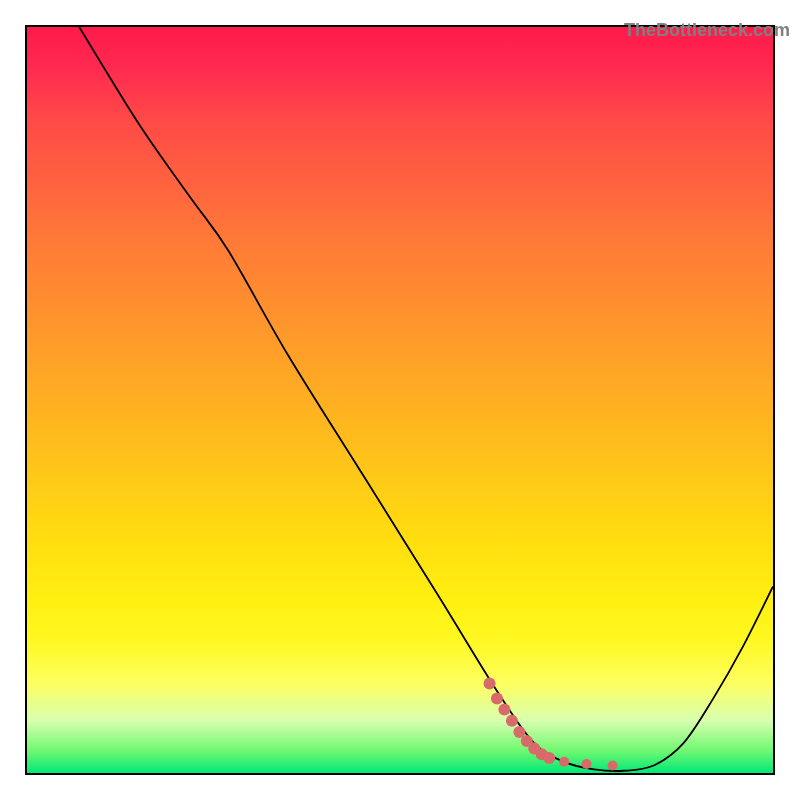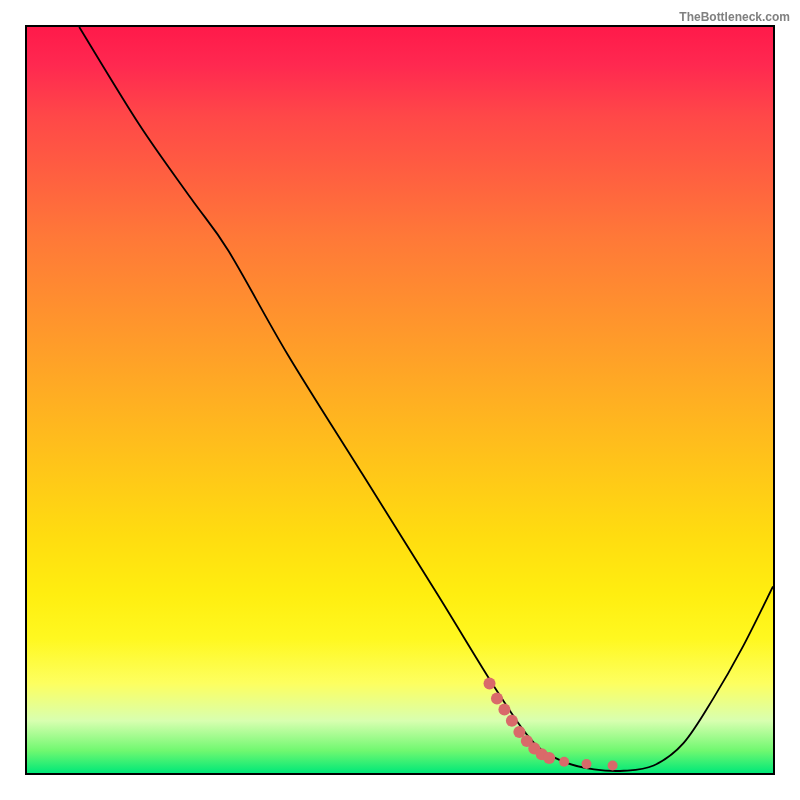--- a/index.html
+++ b/index.html
@@ -6,23 +6,23 @@
     margin: 0;
     padding: 0;
     width: 800px;
     height: 800px;
     background: #ffffff;
     font-family: Arial, sans-serif;
     position: relative;
   }
   .watermark {
     position: absolute;
-    top: 10px;
+    top: 20px;
     right: 10px;
-    font-size: 12px;
+    font-size: 18px;
     font-weight: bold;
     color: #808080;
     z-index: 10;
   }
   .chart-frame {
     position: absolute;
     top: 25px;
     left: 25px;
     width: 750px;
     height: 750px;

